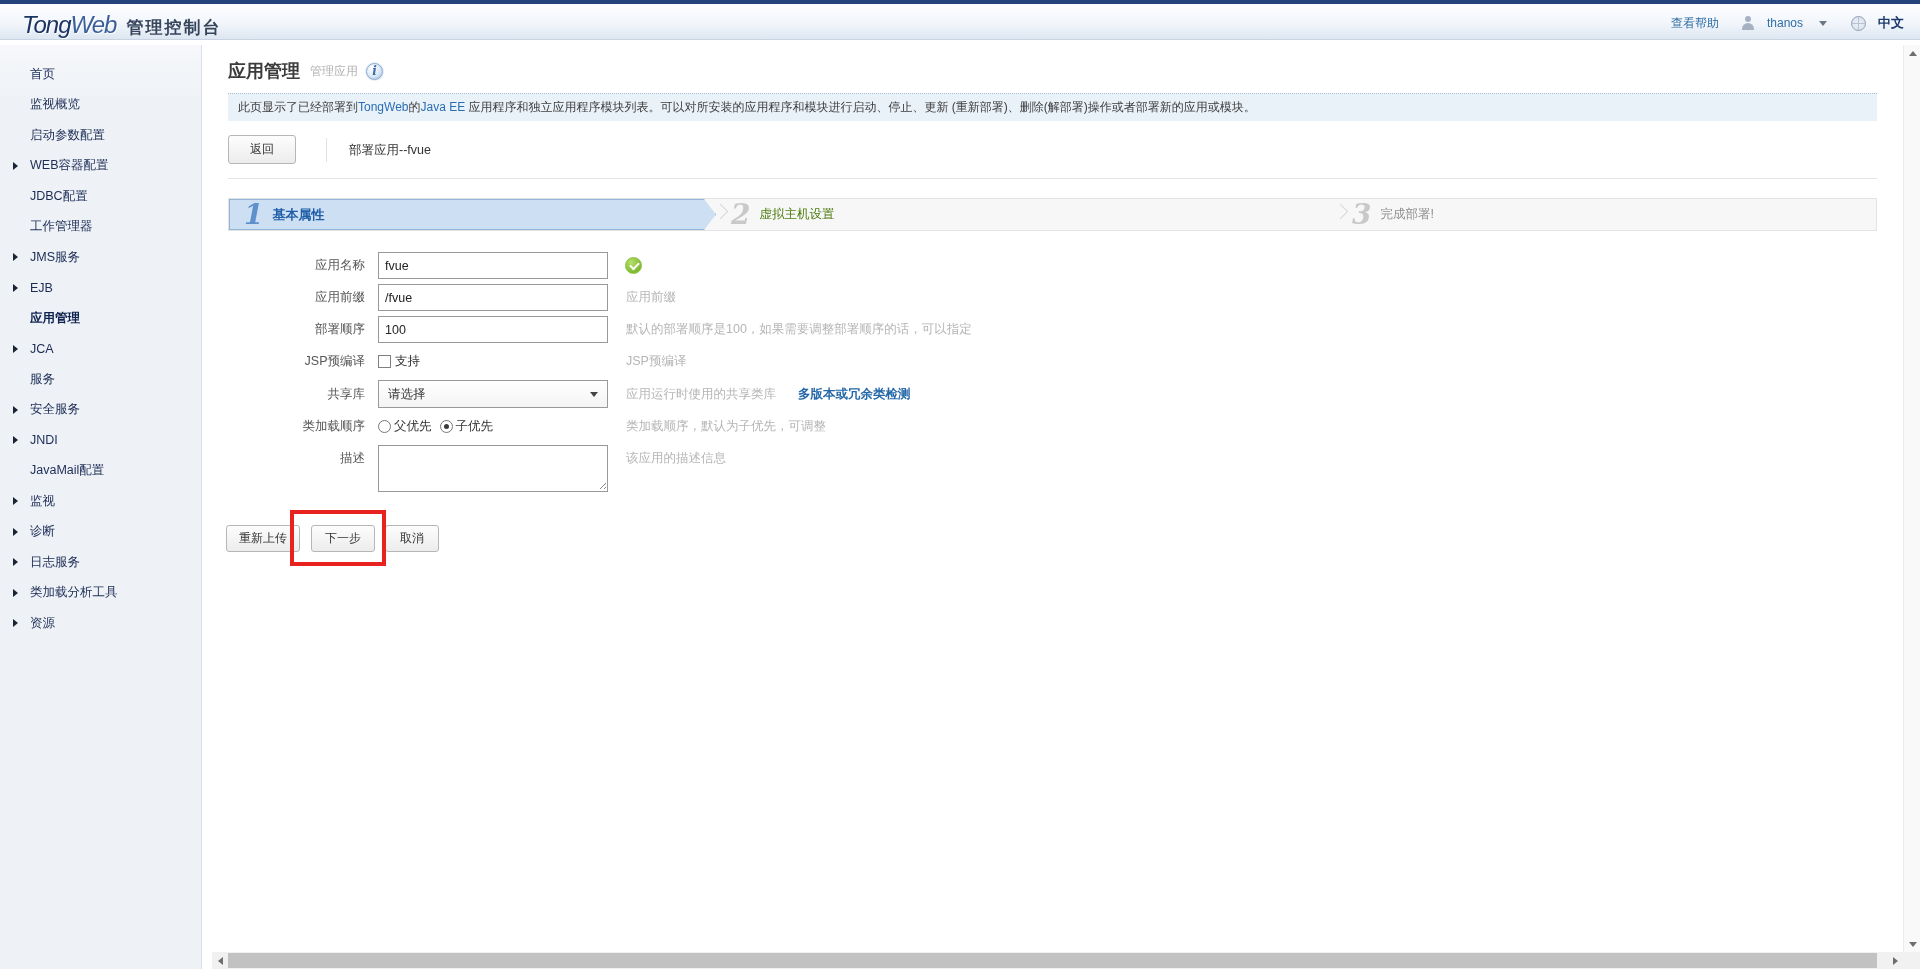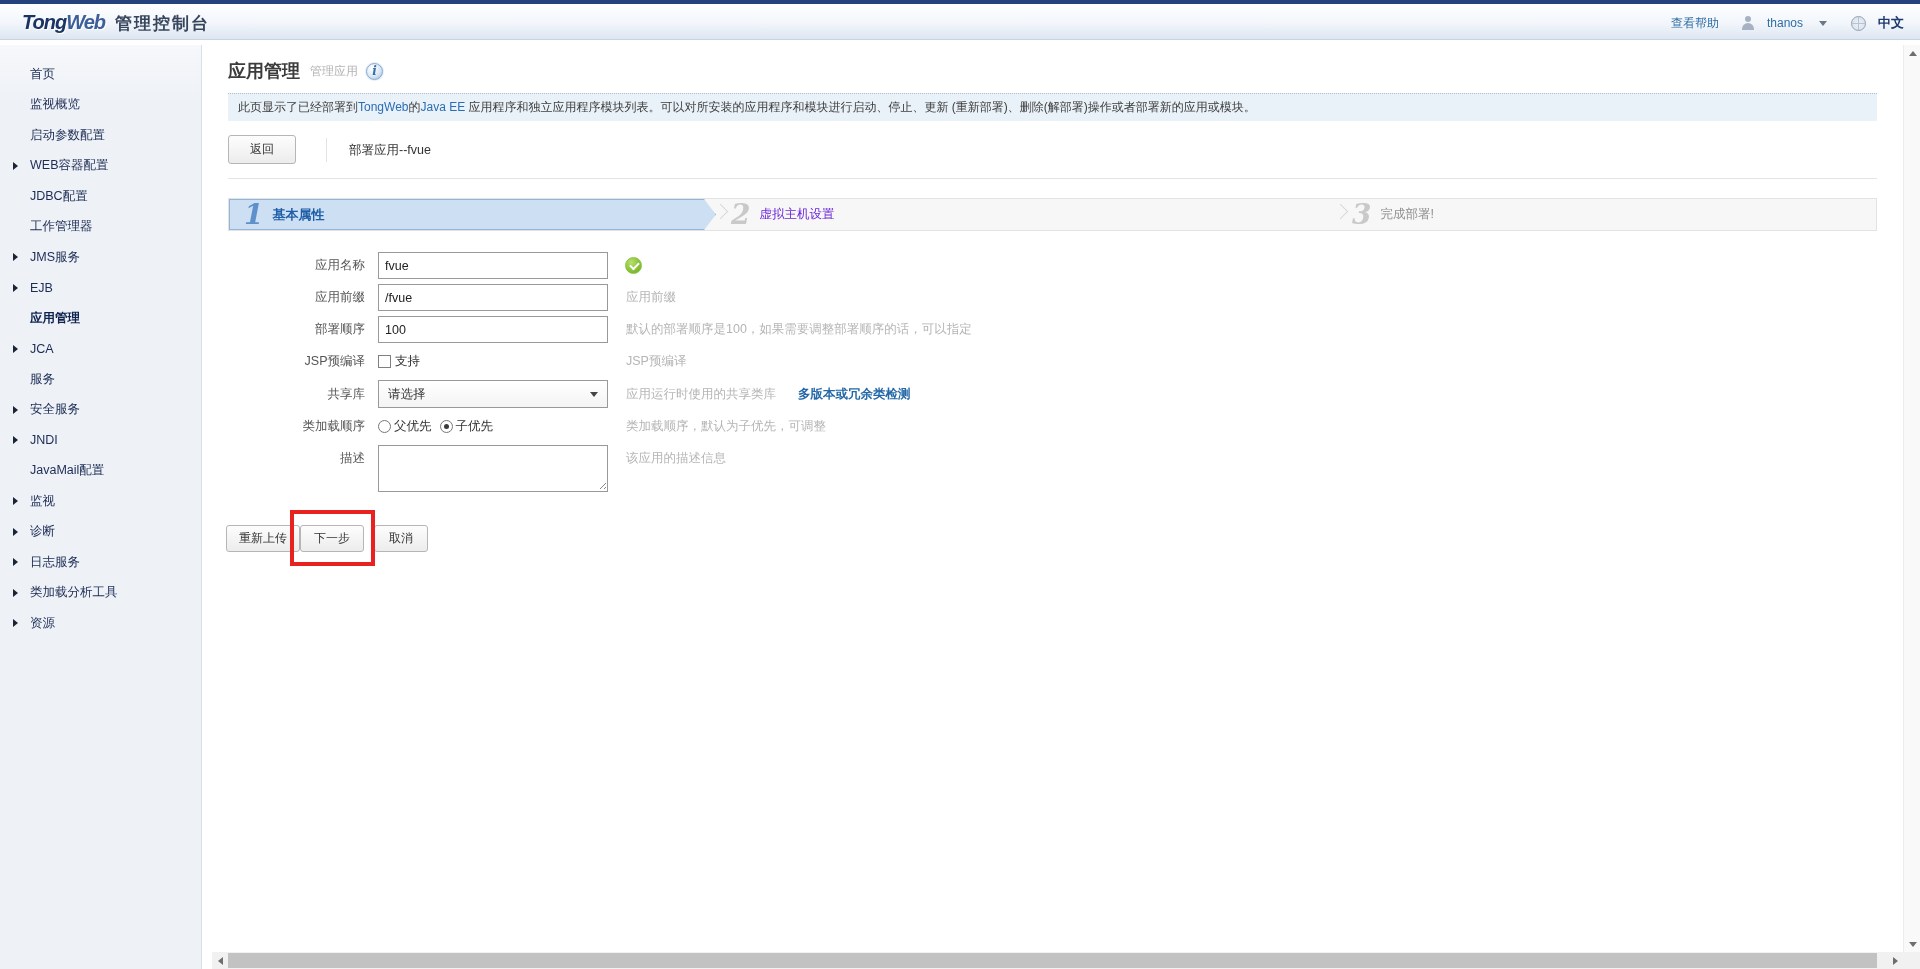--- a/index.html
+++ b/index.html
@@ -4,21 +4,21 @@
 <style>
   * { margin:0; padding:0; box-sizing:border-box; }
   html,body { width:1920px; height:969px; overflow:hidden; background:#fff;
     font-family:"Liberation Sans","DejaVu Sans",sans-serif; font-size:12px; color:#333; }
 
   
   .header { position:absolute; left:0; top:0; width:1920px; height:40px;
     background:linear-gradient(180deg,#fdfeff 0%,#f2f6fb 55%,#dde6f1 100%);
     border-top:4px solid #24427c; border-bottom:1px solid #c9d4e2; }
   .logo-wrap { position:absolute; left:22px; top:7px; display:flex; align-items:baseline; }
-  .logo-tong,.logo-web { font-style:italic; font-weight:bold; font-size:20px; letter-spacing:-1px;
+  .logo-tong,.logo-web { font-style:italic; font-weight:normal; font-size:24px; letter-spacing:-1px;
     text-shadow:1px 1px 0 #fff; }
   .logo-tong { color:#1c3463; }
   .logo-web { color:#3d5f99; }
   .logo-title { margin-left:10px; font-size:17px; color:#37455c; letter-spacing:2px; font-weight:bold; }
   .header-right { position:absolute; right:16px; top:10px; display:flex; align-items:center; gap:12px; }
   .hlink { color:#2e6da4; text-decoration:none; font-size:12px; cursor:pointer; }
   .user-icon { width:14px; height:14px; position:relative; display:inline-block; margin-left:10px; }
   .user-icon::before { content:""; position:absolute; left:4px; top:0; width:6px; height:6px;
     border-radius:50%; background:#a6b2c3; }
   .user-icon::after { content:""; position:absolute; left:1px; top:7px; width:12px; height:7px;
@@ -68,21 +68,21 @@
   .wizard { position:relative; margin-top:19px; height:33px; background:#f7f7f7;
     border:1px solid #e3e3e3; margin-bottom:21px; }
   .step { position:absolute; top:0; height:31px; display:flex; align-items:center; }
   .step-num { font:italic bold 28px/30px "DejaVu Serif",serif; margin-right:9px; }
   .step1 { left:0; width:487px; background:#cddff2; border:1px solid #93b5dc; padding-left:14px;
     clip-path:polygon(0 0,calc(100% - 12px) 0,100% 50%,calc(100% - 12px) 100%,0 100%); }
   .step1 .step-num { color:#5e90cb; }
   .step1 .step-label { font-size:13px; font-weight:bold; color:#1e5da8; }
   .step2 { left:502px; } .step3 { left:1123px; }
   .step-inactive .step-num { color:#c9c9c9; }
-  .step2 .step-label { font-size:12.5px; color:#6d28d9; }
+  .step2 .step-label { font-size:12.5px; color:#4d7c0f; }
   .step3 .step-label { font-size:12.5px; color:#8f8f8f; }
   .chev { position:absolute; top:7px; width:11px; height:11px;
     border-top:1px solid #d8d8d8; border-right:1px solid #d8d8d8; transform:rotate(45deg); }
   .chev1 { left:486px; } .chev2 { left:1106px; }
 
   
   .frow { display:flex; align-items:center; margin-bottom:5px; }
   .flabel { width:150px; text-align:right; padding-right:13px; font-size:12.5px; color:#555; flex:none; }
   .fctrl { width:230px; flex:none; display:flex; align-items:center; }
   .tinput { width:230px; height:27px; border:1px solid #999; padding:0 6px; font-size:12.5px;
@@ -117,21 +117,21 @@
     clip-path:polygon(100% 0,100% 100%,0 100%); }
   .ftextarea-row .fhint { padding-top:5px; }
 
   
   .actions { display:flex; align-items:center; margin-top:33px; margin-left:-2px; }
   .btn-act { height:27px; padding:0 12px; line-height:25px; }
   .btn-reupload { }
   .next-wrap { position:relative; margin-right:10px; }
   .red-box { position:absolute; left:-10px; right:-11px; top:-15px; bottom:-14px;
     border:4px solid #e8231f; pointer-events:none; }
-  .btn-next { width:64px; padding:0; }
+  .btn-next { width:64px; padding:0;margin-left:11px; }
   .btn-cancel { width:54px; padding:0;text-align:center; }
 
   
   .hscroll { position:absolute; left:212px; right:17px; bottom:0; height:17px; background:#f1f1f1; }
   .hs-arrow { position:absolute; top:0; width:16px; height:17px; display:flex; align-items:center;
     justify-content:center; cursor:pointer; }
   .hs-left { left:0; } .hs-right { right:0; }
   .tri-left { width:0; height:0; border-top:4px solid transparent; border-bottom:4px solid transparent;
     border-right:5px solid #6e6e6e; }
   .tri-right { width:0; height:0; border-top:4px solid transparent; border-bottom:4px solid transparent;

